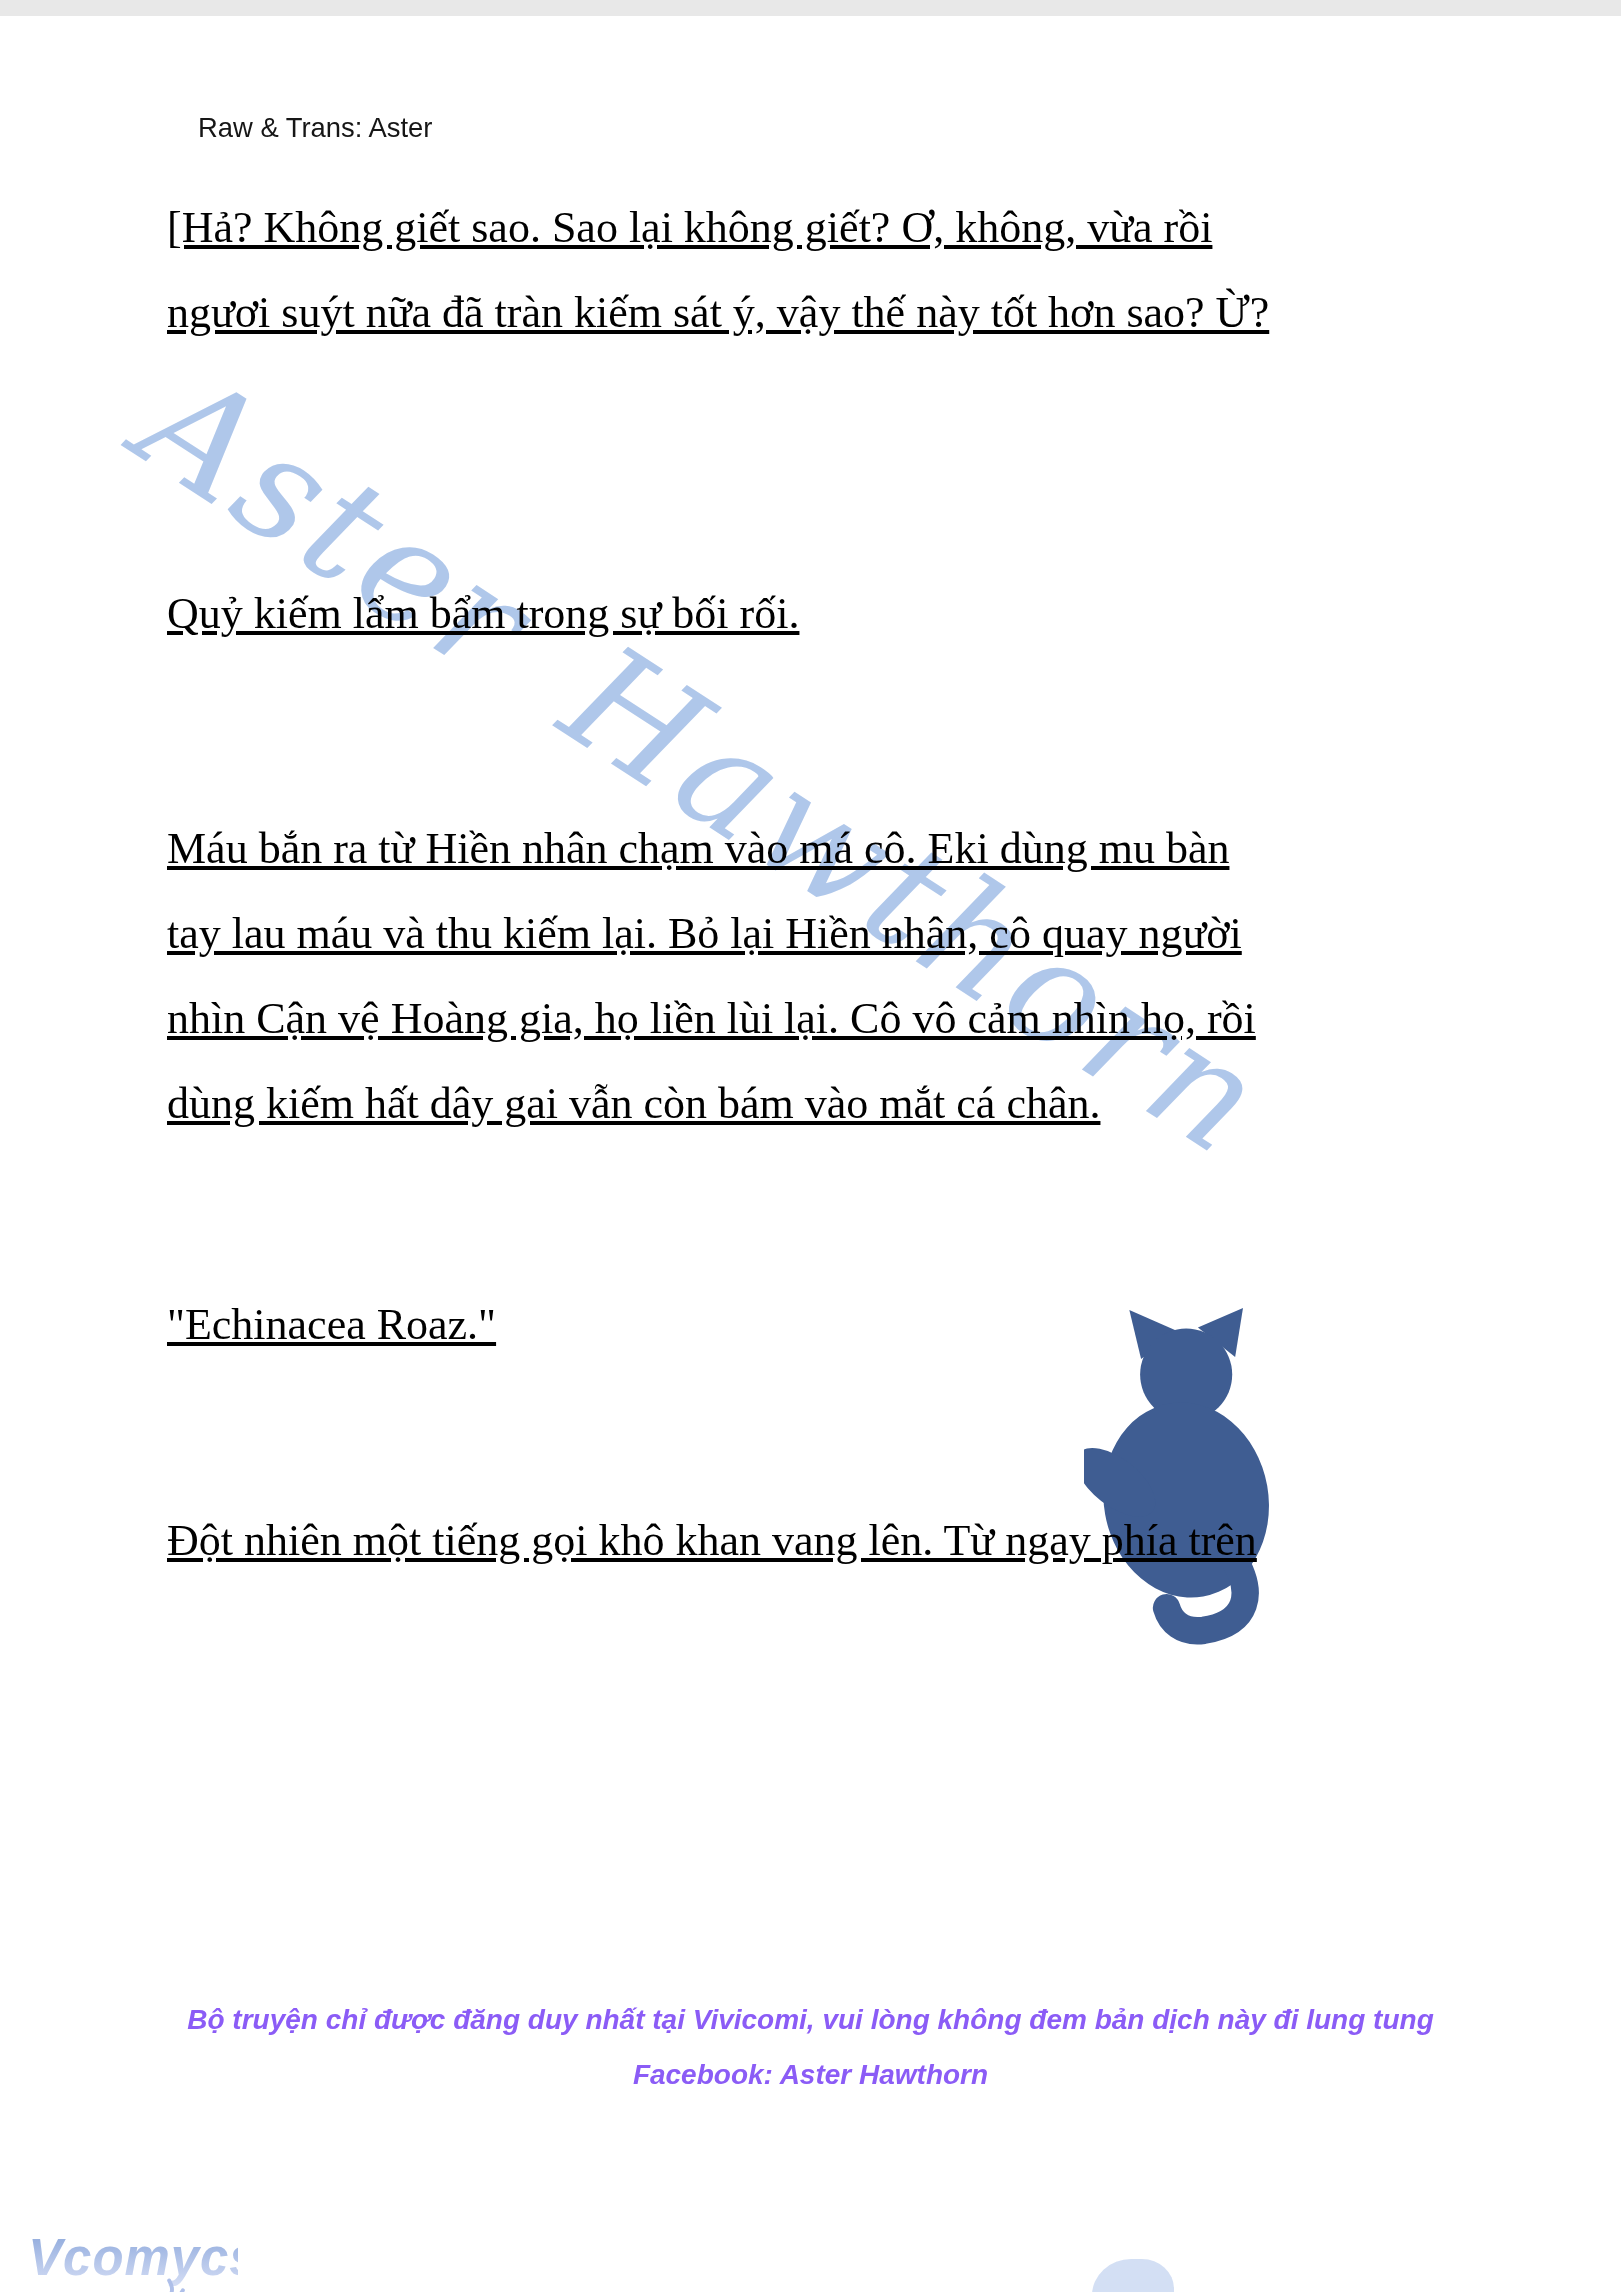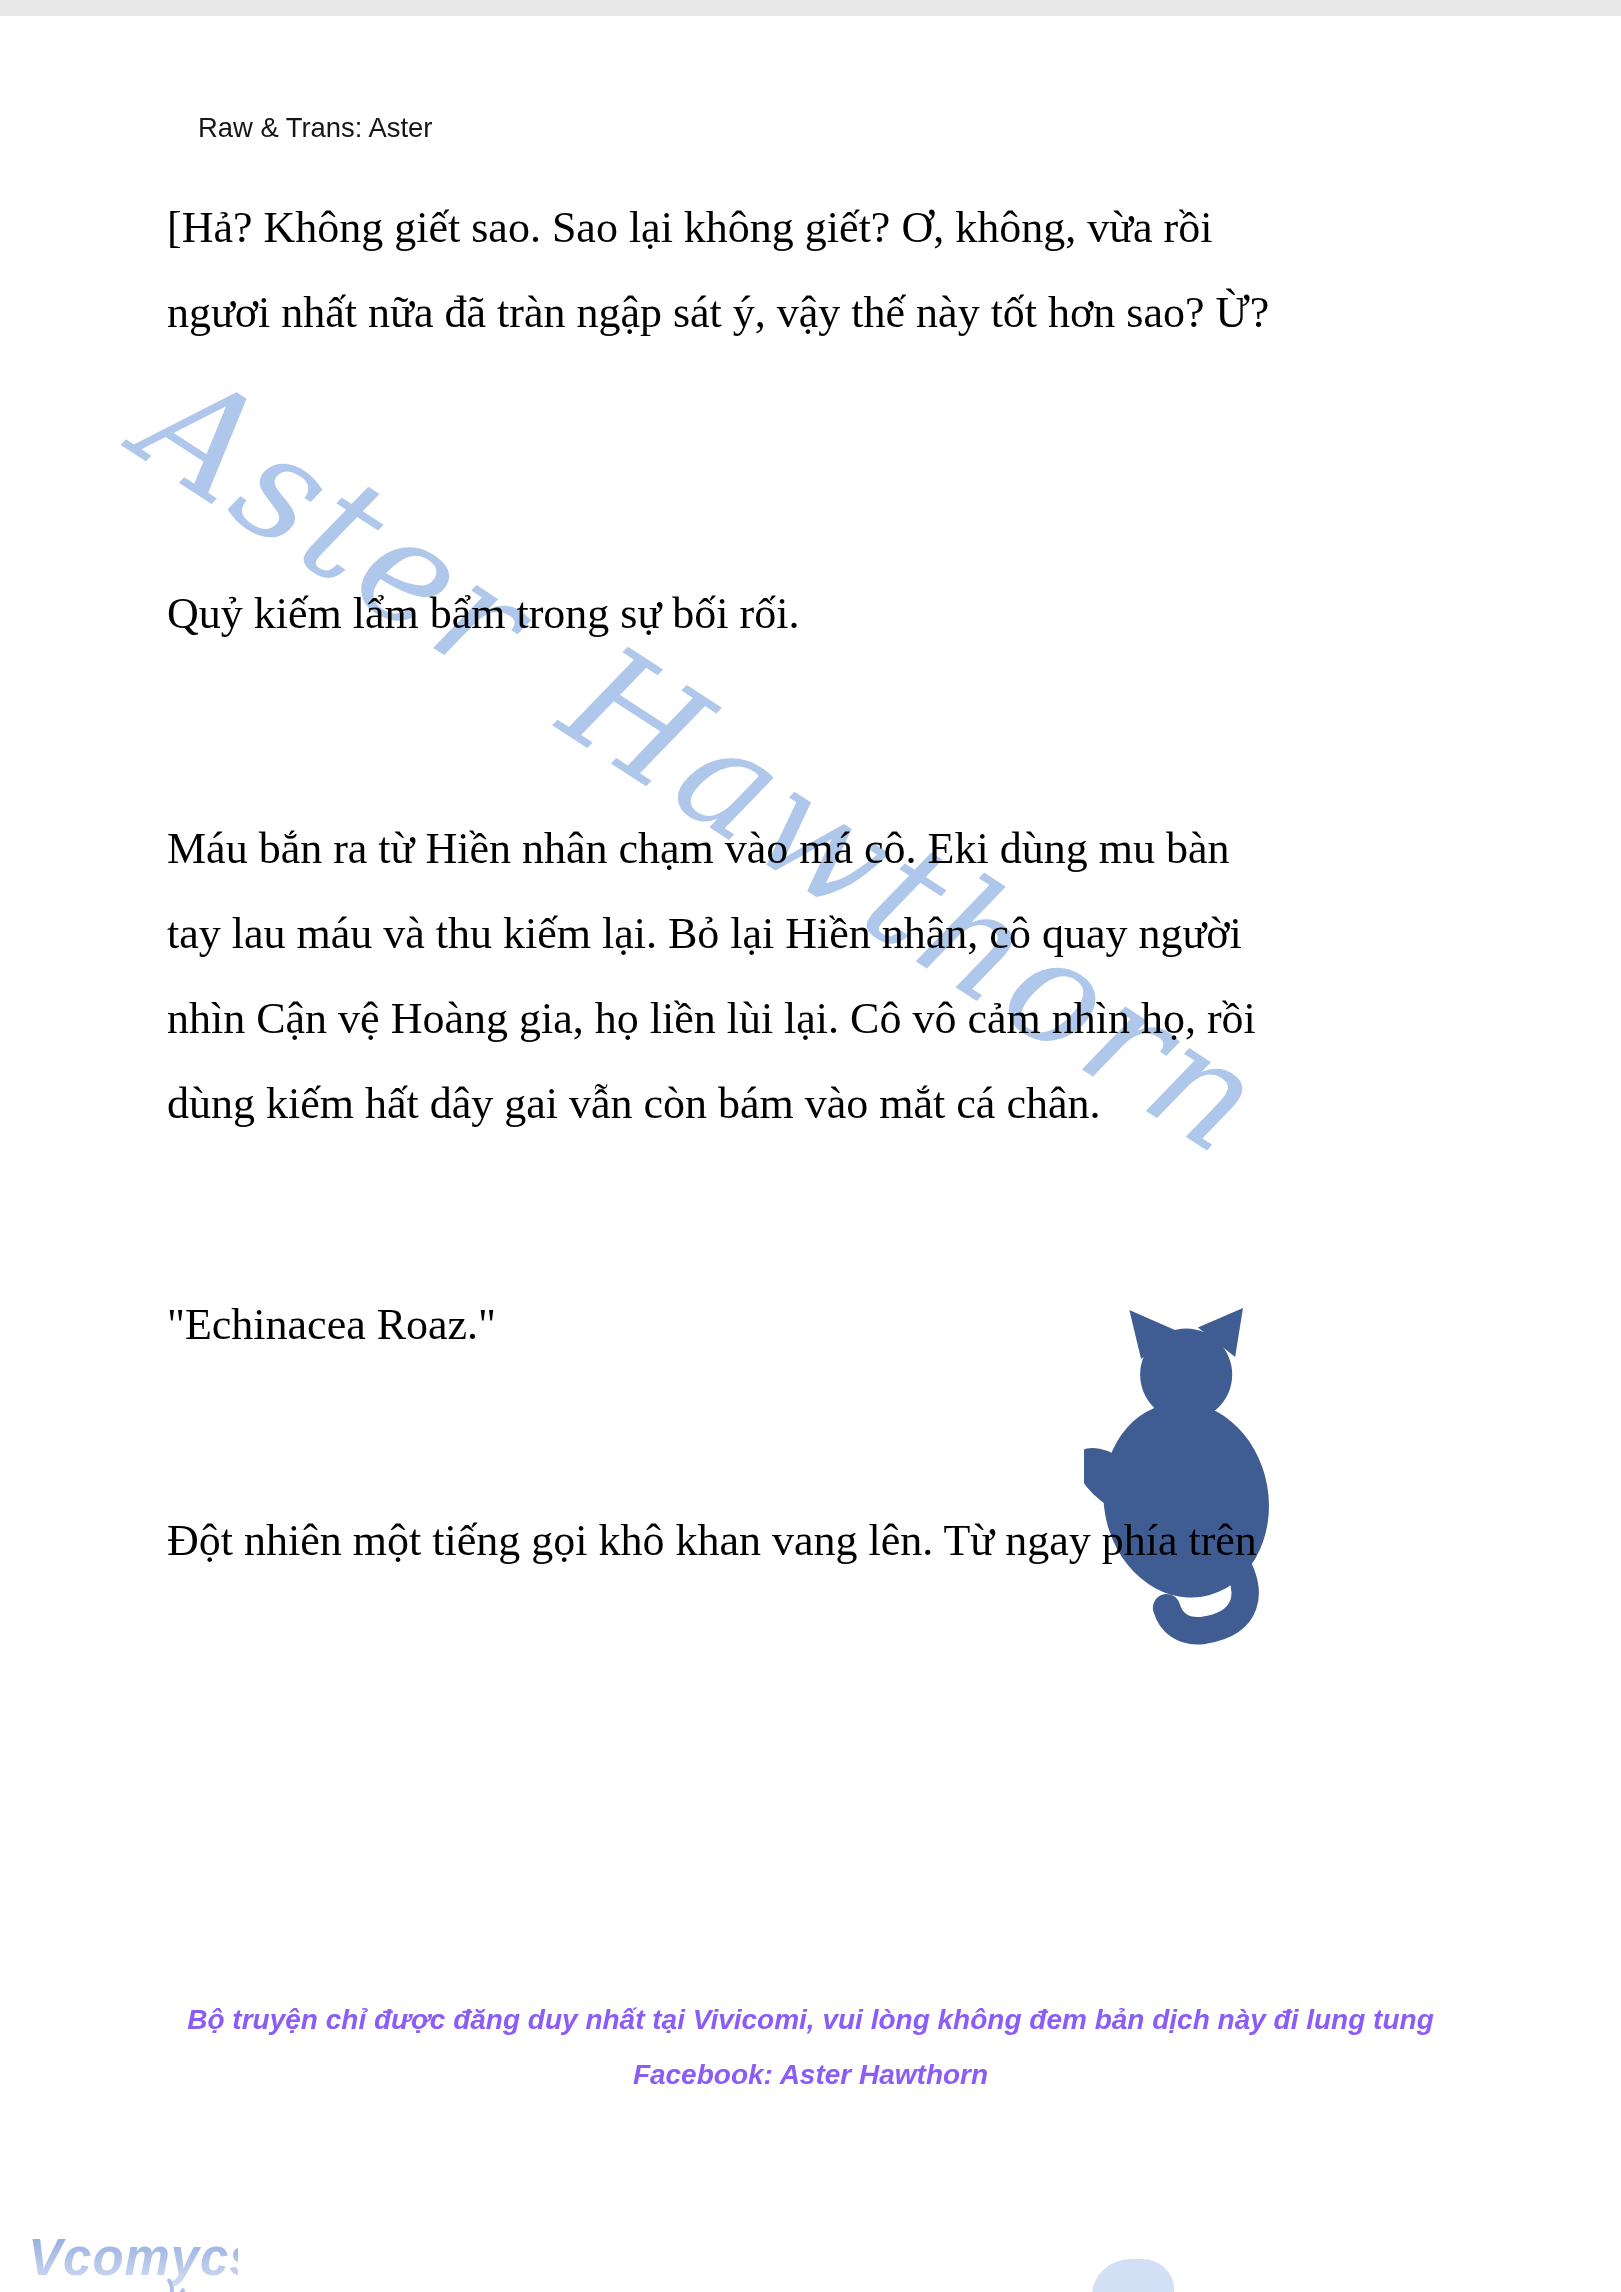--- a/index.html
+++ b/index.html
@@ -23,21 +23,21 @@
     transform:rotate(33deg); transform-origin:0 0;
     font-family:"DejaVu Serif", serif;
     font-style:italic;
     font-size:147px; letter-spacing:5.9px; word-spacing:25.5px;
     color:rgba(126,164,221,0.62);
     white-space:nowrap;
     z-index:1;
   }
   .body-para {
     position:absolute; left:167px;
-    font-size:44px; z-index:2;
+    font-size:44px; z-index:2;text-decoration:underline;
   }
   .body-line { height:85px; line-height:85px; white-space:nowrap; }
   .para-1 { top:169px; }
   .para-2 { top:555px; }
   .para-3 { top:790px; }
   .para-4 { top:1266px; }
   .para-5 { top:1482px;text-align:right; }
   .cat { position:absolute; left:1084px; top:1292px; z-index:1; }
   .footer-notice {
     position:absolute; left:0; top:1976px; width:1621px;
@@ -60,21 +60,21 @@
 <body>
 
 <div class="page">
 
   <div class="header-credit">Raw &amp; Trans: Aster</div>
 
   <div class="watermark">Aster Hawthorn</div>
 
   <div class="body-para para-1">
     <div class="body-line">[Hả? Không giết sao. Sao lại không giết? Ơ, không, vừa rồi</div>
-    <div class="body-line">ngươi nhất nữa đã tràn ngập sát ý, vậy thế này tốt hơn sao? Ừ?</div>
+    <div class="body-line">ngươi suýt nữa đã tràn kiếm sát ý, vậy thế này tốt hơn sao? Ừ?</div>
   </div>
 
   <div class="body-para para-3">
     <div class="body-line">Máu bắn ra từ Hiền nhân chạm vào má cô. Eki dùng mu bàn</div>
     <div class="body-line">tay lau máu và thu kiếm lại. Bỏ lại Hiền nhân, cô quay người</div>
     <div class="body-line">nhìn Cận vệ Hoàng gia, họ liền lùi lại. Cô vô cảm nhìn họ, rồi</div>
     <div class="body-line">dùng kiếm hất dây gai vẫn còn bám vào mắt cá chân.</div>
   </div>
 
   <div class="body-para para-2">

